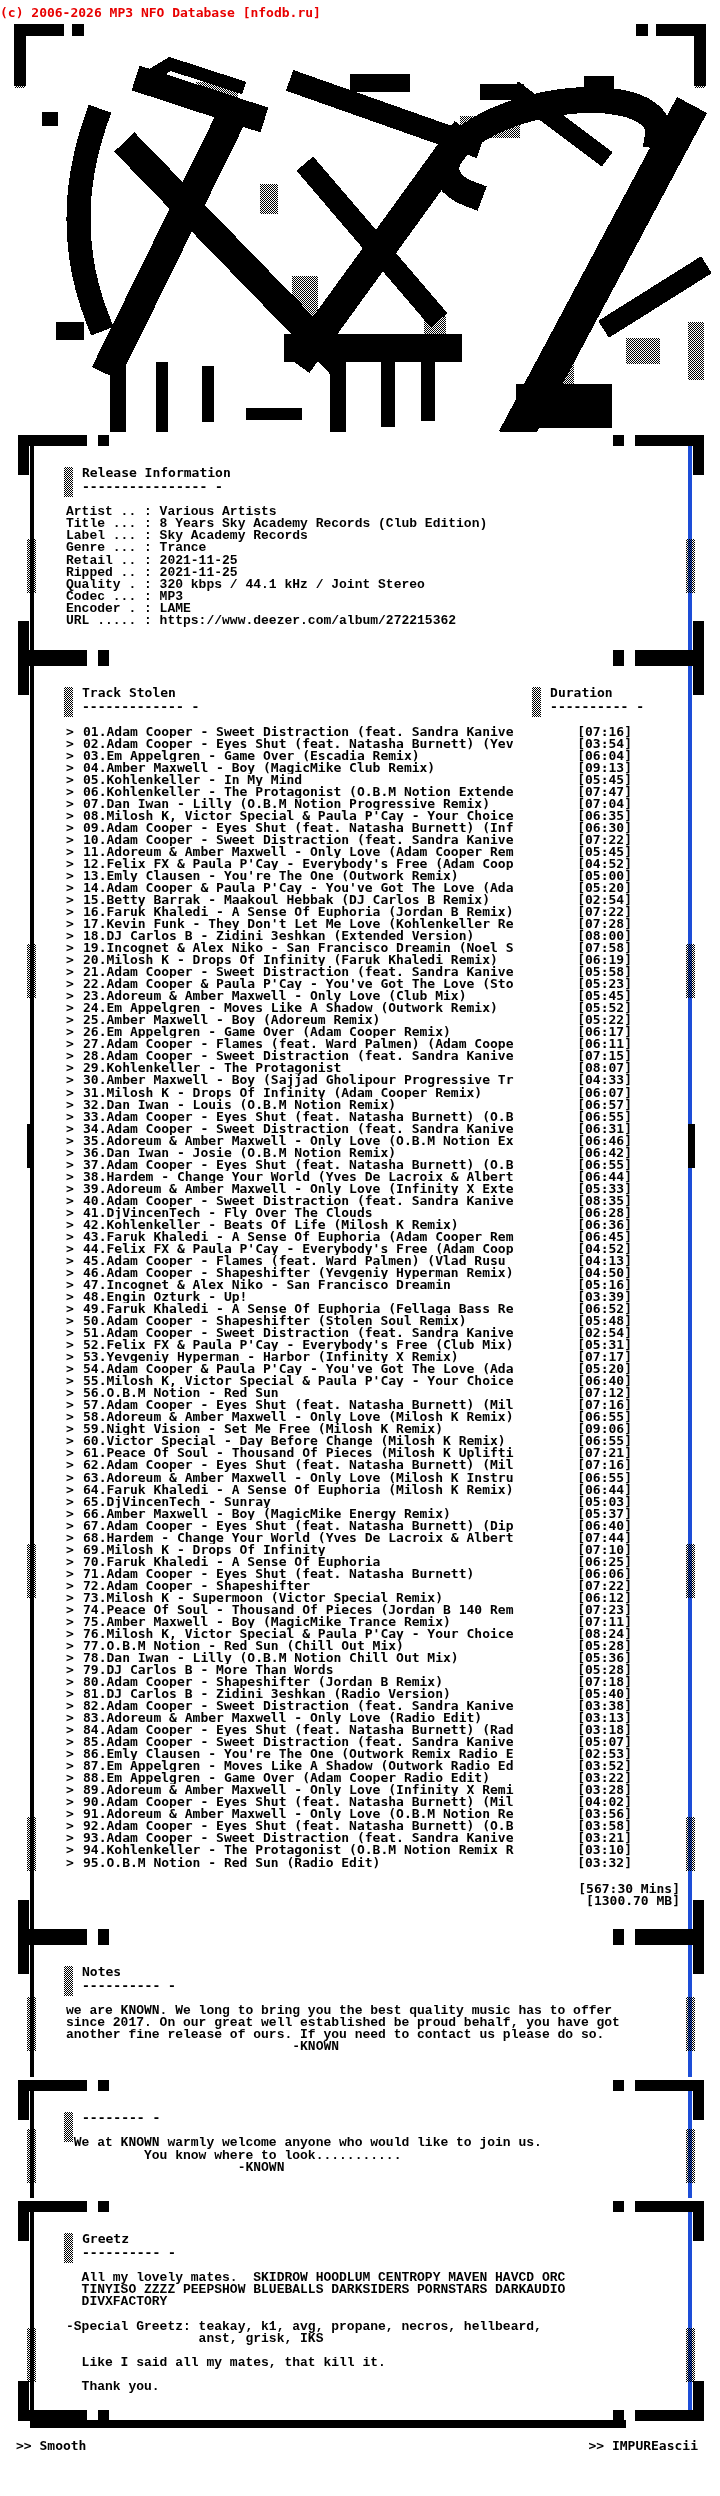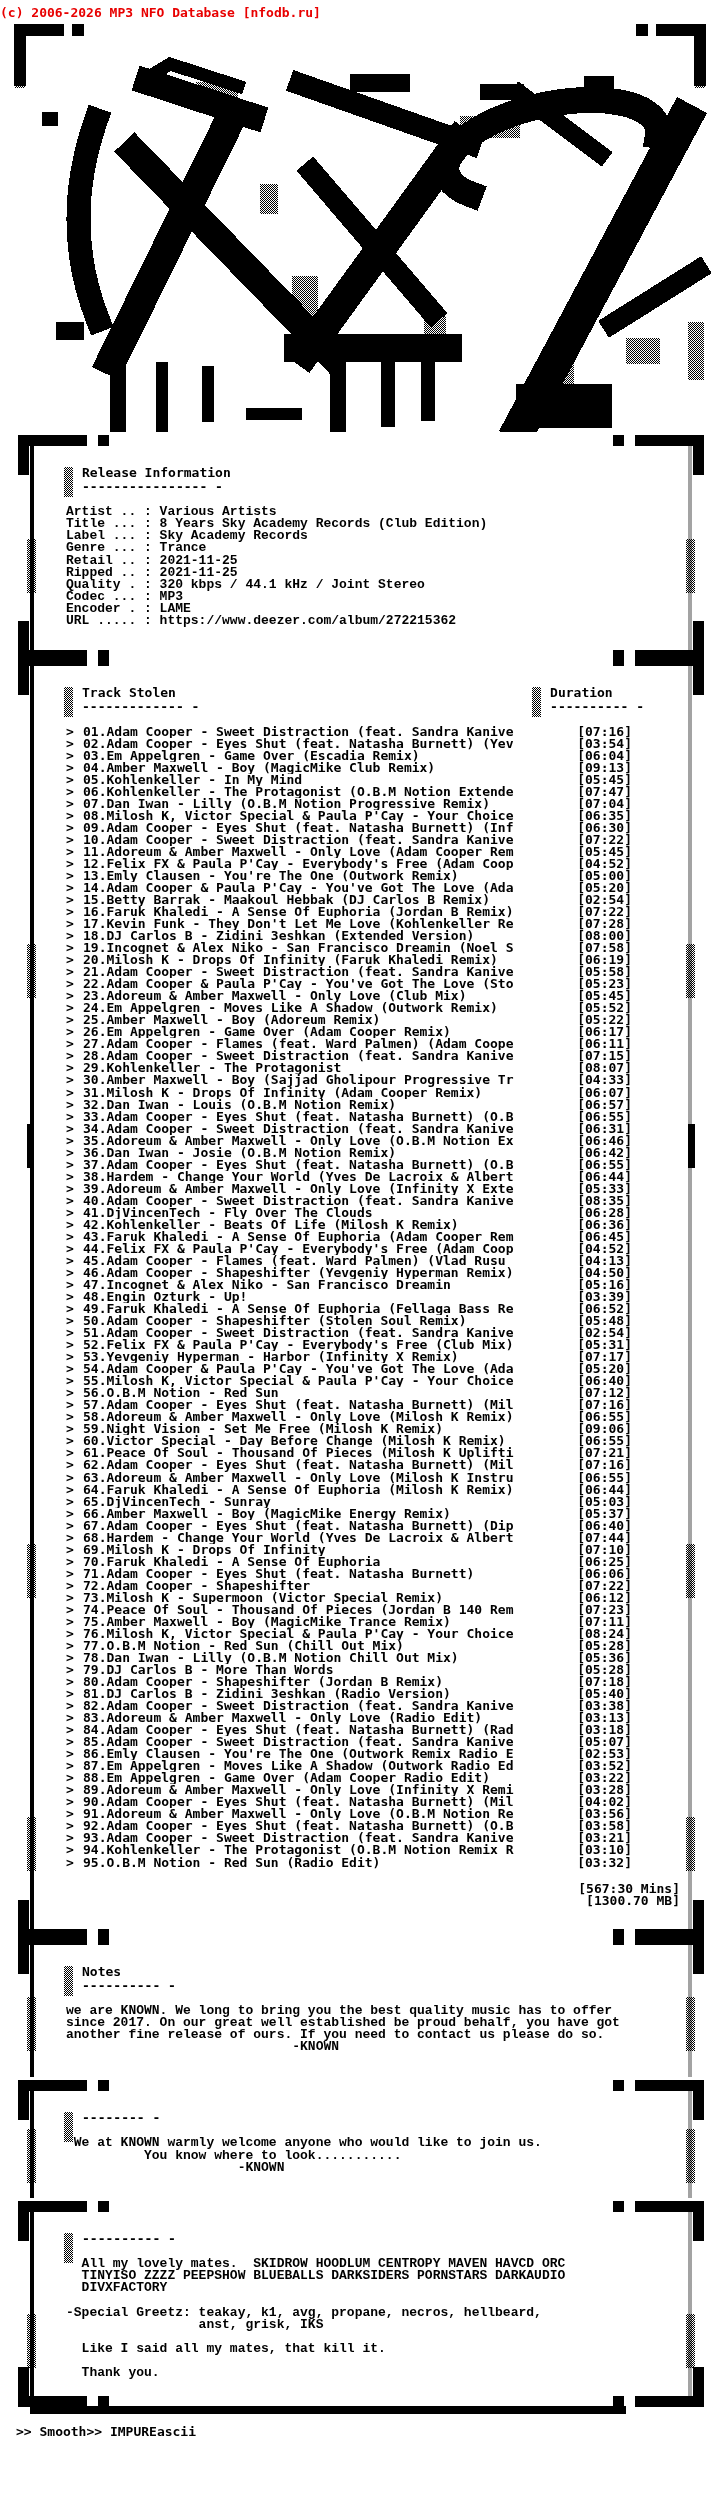--- a/index.html
+++ b/index.html
@@ -7,21 +7,21 @@
     width:720px;height:2496px;overflow:hidden;background:#fff;color:#000;
     font-family:"DejaVu Sans Mono",monospace;font-weight:700;font-size:13px;
     -webkit-font-smoothing:none;
   }
   .hdr{margin-top:5px;text-align:left;color:#e80000;font-size:13px;letter-spacing:0}
   
   .logo{position:relative;height:408px;margin-top:4px}
   .logo svg{position:absolute;left:0;top:0}
   .sm-txt{position:absolute;left:586px;top:70px;font-size:10px}
   
-  .nfo-box{position:relative;margin:12px 28px 0 30px;border-left:4px solid #000;border-right:4px solid #a3a3a3;padding:22px 0 24px 32px}
+  .nfo-box{position:relative;margin:12px 28px 0 30px;border-left:4px solid #000;border-right:4px solid #1d4ed8;padding:22px 0 24px 32px}
   .cnr{position:absolute;width:98px;height:40px;pointer-events:none}
   .cnr::before{content:"";position:absolute;left:0;top:0;width:58px;height:29px;border-top:11px solid #000;border-left:11px solid #000}
   .cnr::after{content:"";position:absolute;left:80px;top:0;width:11px;height:11px;background:#000}
   .cnr.tl{left:-16px;top:-9px}
   .cnr.tr{right:-16px;top:-9px;transform:scaleX(-1)}
   .cnr.bl{left:-16px;bottom:-9px;transform:scaleY(-1)}
   .cnr.br{right:-16px;bottom:-9px;transform:scale(-1,-1)}
   .dit{background-image:conic-gradient(#000 0 25%,transparent 0 50%,#000 0 75%,transparent 0);background-size:2px 2px}
   .sd{position:absolute;width:9px;height:54px}
   .sd.l{left:-7px}.sd.r{right:-7px}
@@ -34,21 +34,21 @@
   
   .tl-head{display:flex}
   .tl-head .right{margin-left:auto;margin-right:44px}
   .trow{display:flex;width:566px;height:12.04px;line-height:12.05px}
   .tmark{width:17px}
   .ttext{flex:1;white-space:pre;overflow:hidden}
   .tdur{white-space:pre}
   .totals{width:614px;text-align:right;margin-top:14px;line-height:12.15px;white-space:pre}
   
   .endbar{margin:8px 0 0 30px;width:596px;height:8px;background:#000}
-  .credits{display:flex;justify-content:flex-start;padding:10px 22px 0 16px}
+  .credits{display:flex;justify-content:space-between;padding:10px 22px 0 16px}
 </style>
 </head>
 <body>
 
 <div class="hdr">(c) 2006-2026 MP3 NFO Database [nfodb.ru]</div>
 
 <div class="logo">
   <svg width="720" height="408" viewBox="0 0 720 408" shape-rendering="crispEdges">
     <defs>
       <pattern id="dz" width="2" height="2" patternUnits="userSpaceOnUse">
@@ -669,20 +669,21 @@
 
 <div class="nfo-box" style="padding-bottom:18px">
   <span class="cnr tl"></span>
   <span class="cnr tr"></span>
   <span class="cnr bl"></span>
   <span class="cnr br"></span>
   <span class="sd l dit" style="bottom:30px"></span>
   <span class="sd r dit" style="bottom:30px"></span>
   <div class="title-wrap">
     <span class="gutter dit"></span>
+    <div class="sect-title">Greetz</div>
     <div class="underline">---------- -</div>
   </div>
   <pre class="blk-text">  All my lovely mates.  SKIDROW HOODLUM CENTROPY MAVEN HAVCD ORC
   TINYISO ZZZZ PEEPSHOW BLUEBALLS DARKSIDERS PORNSTARS DARKAUDIO
   DIVXFACTORY
 
 -Special Greetz: teakay, k1, avg, propane, necros, hellbeard,
                  anst, grisk, IKS
 
   Like I said all my mates, that kill it.

